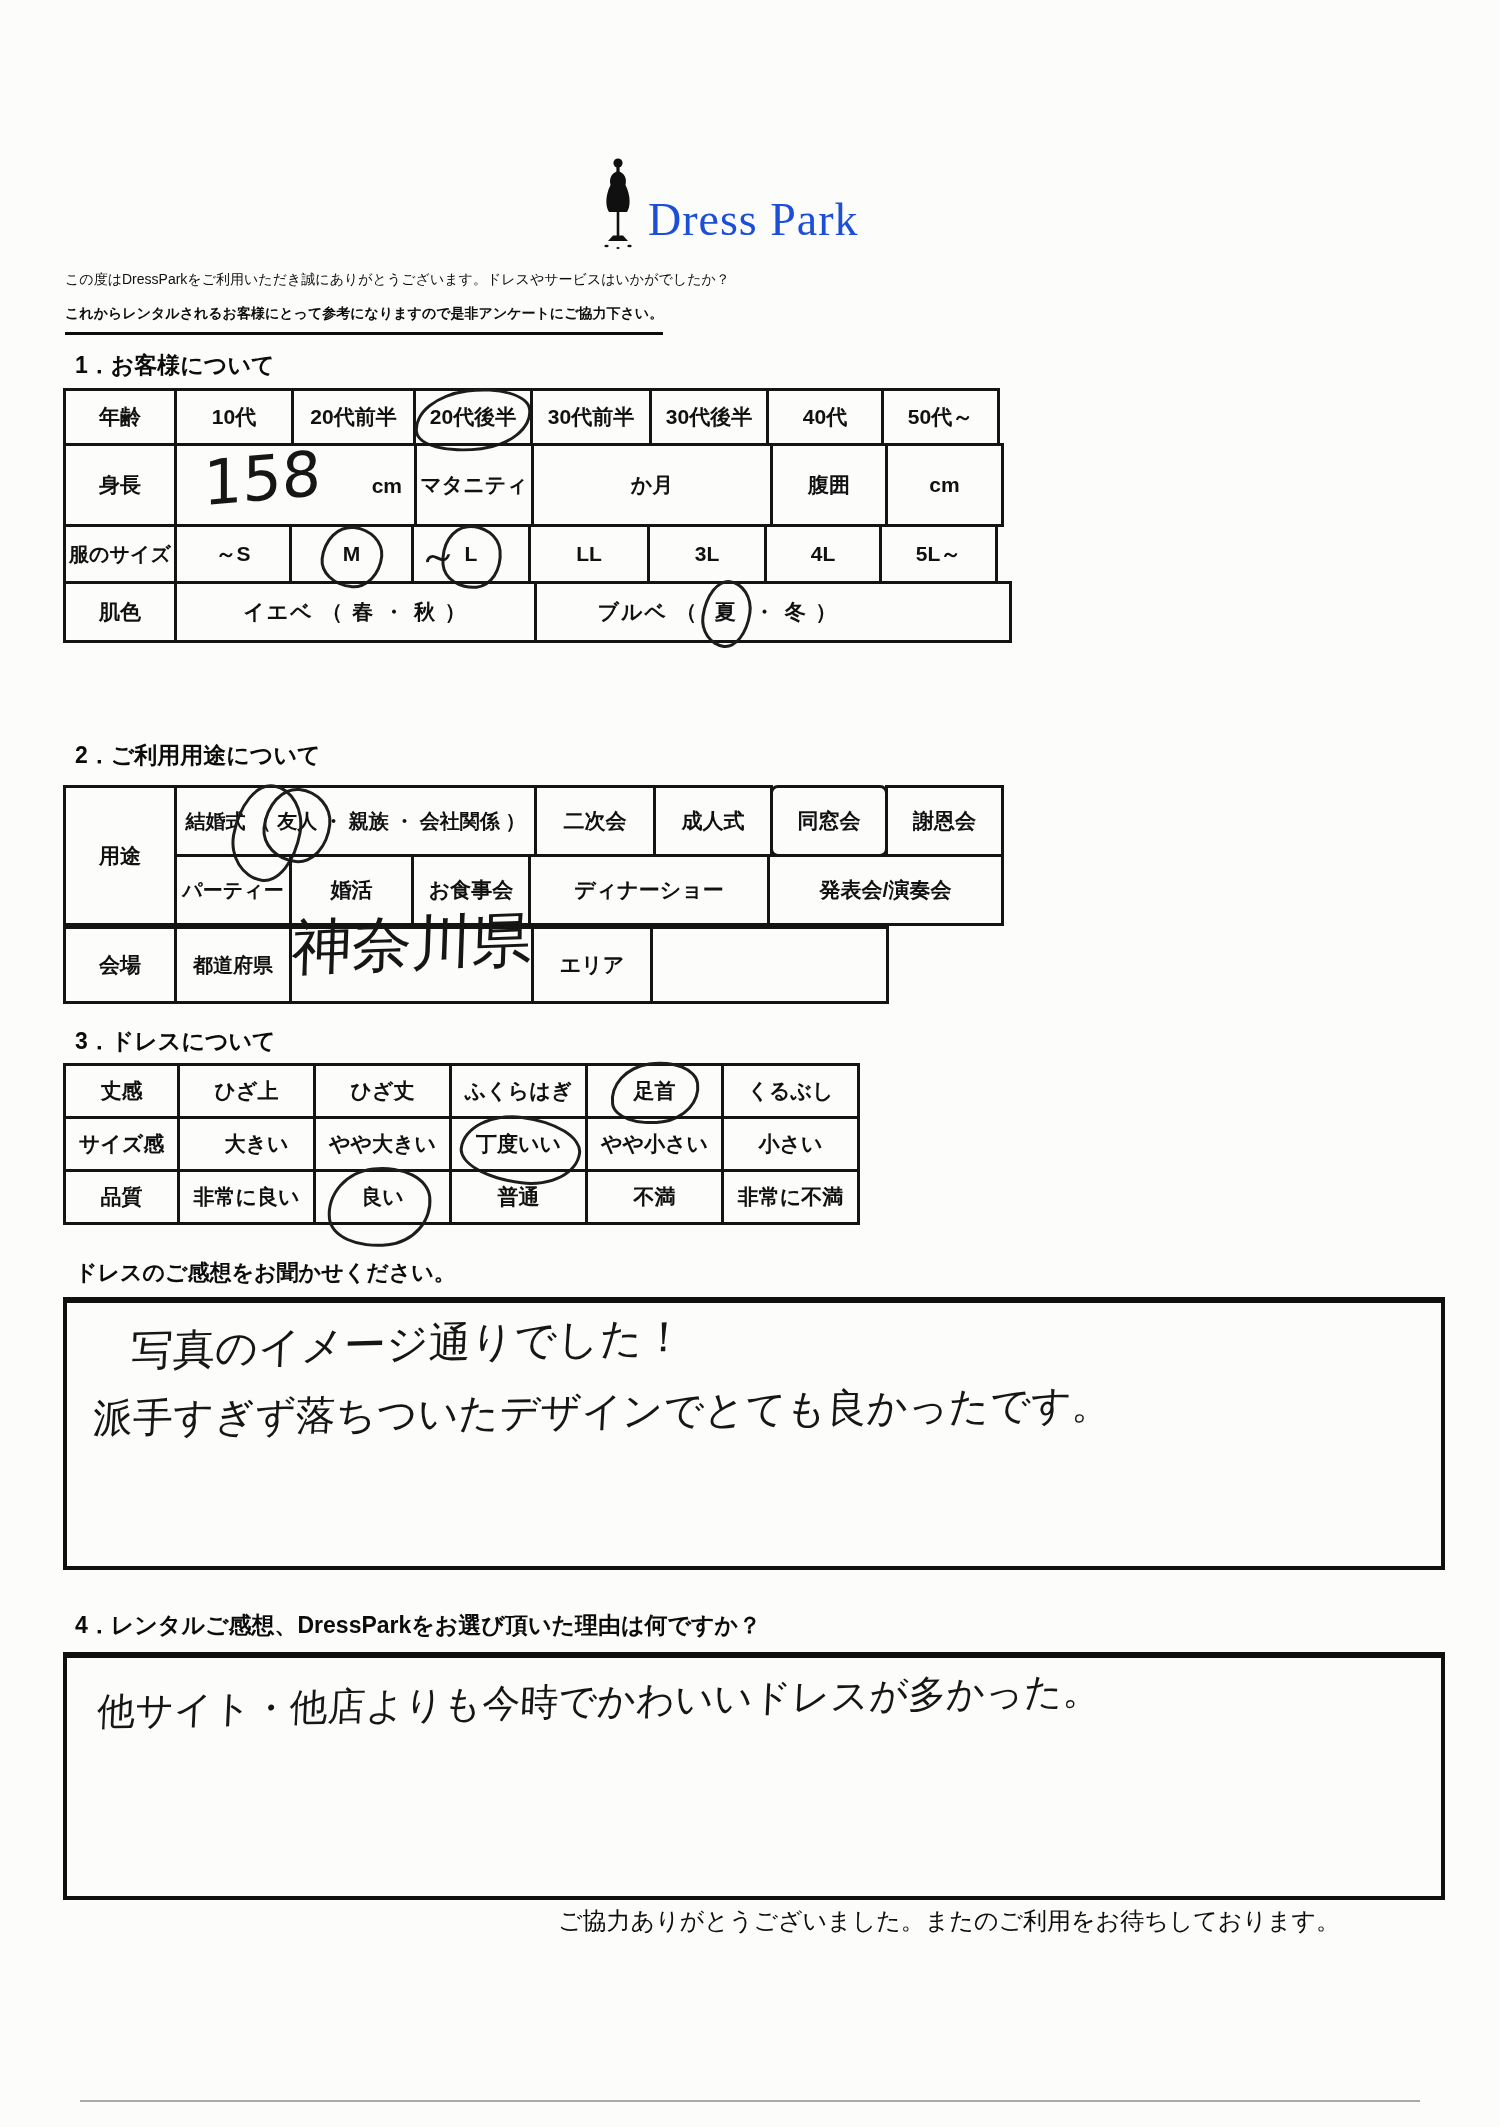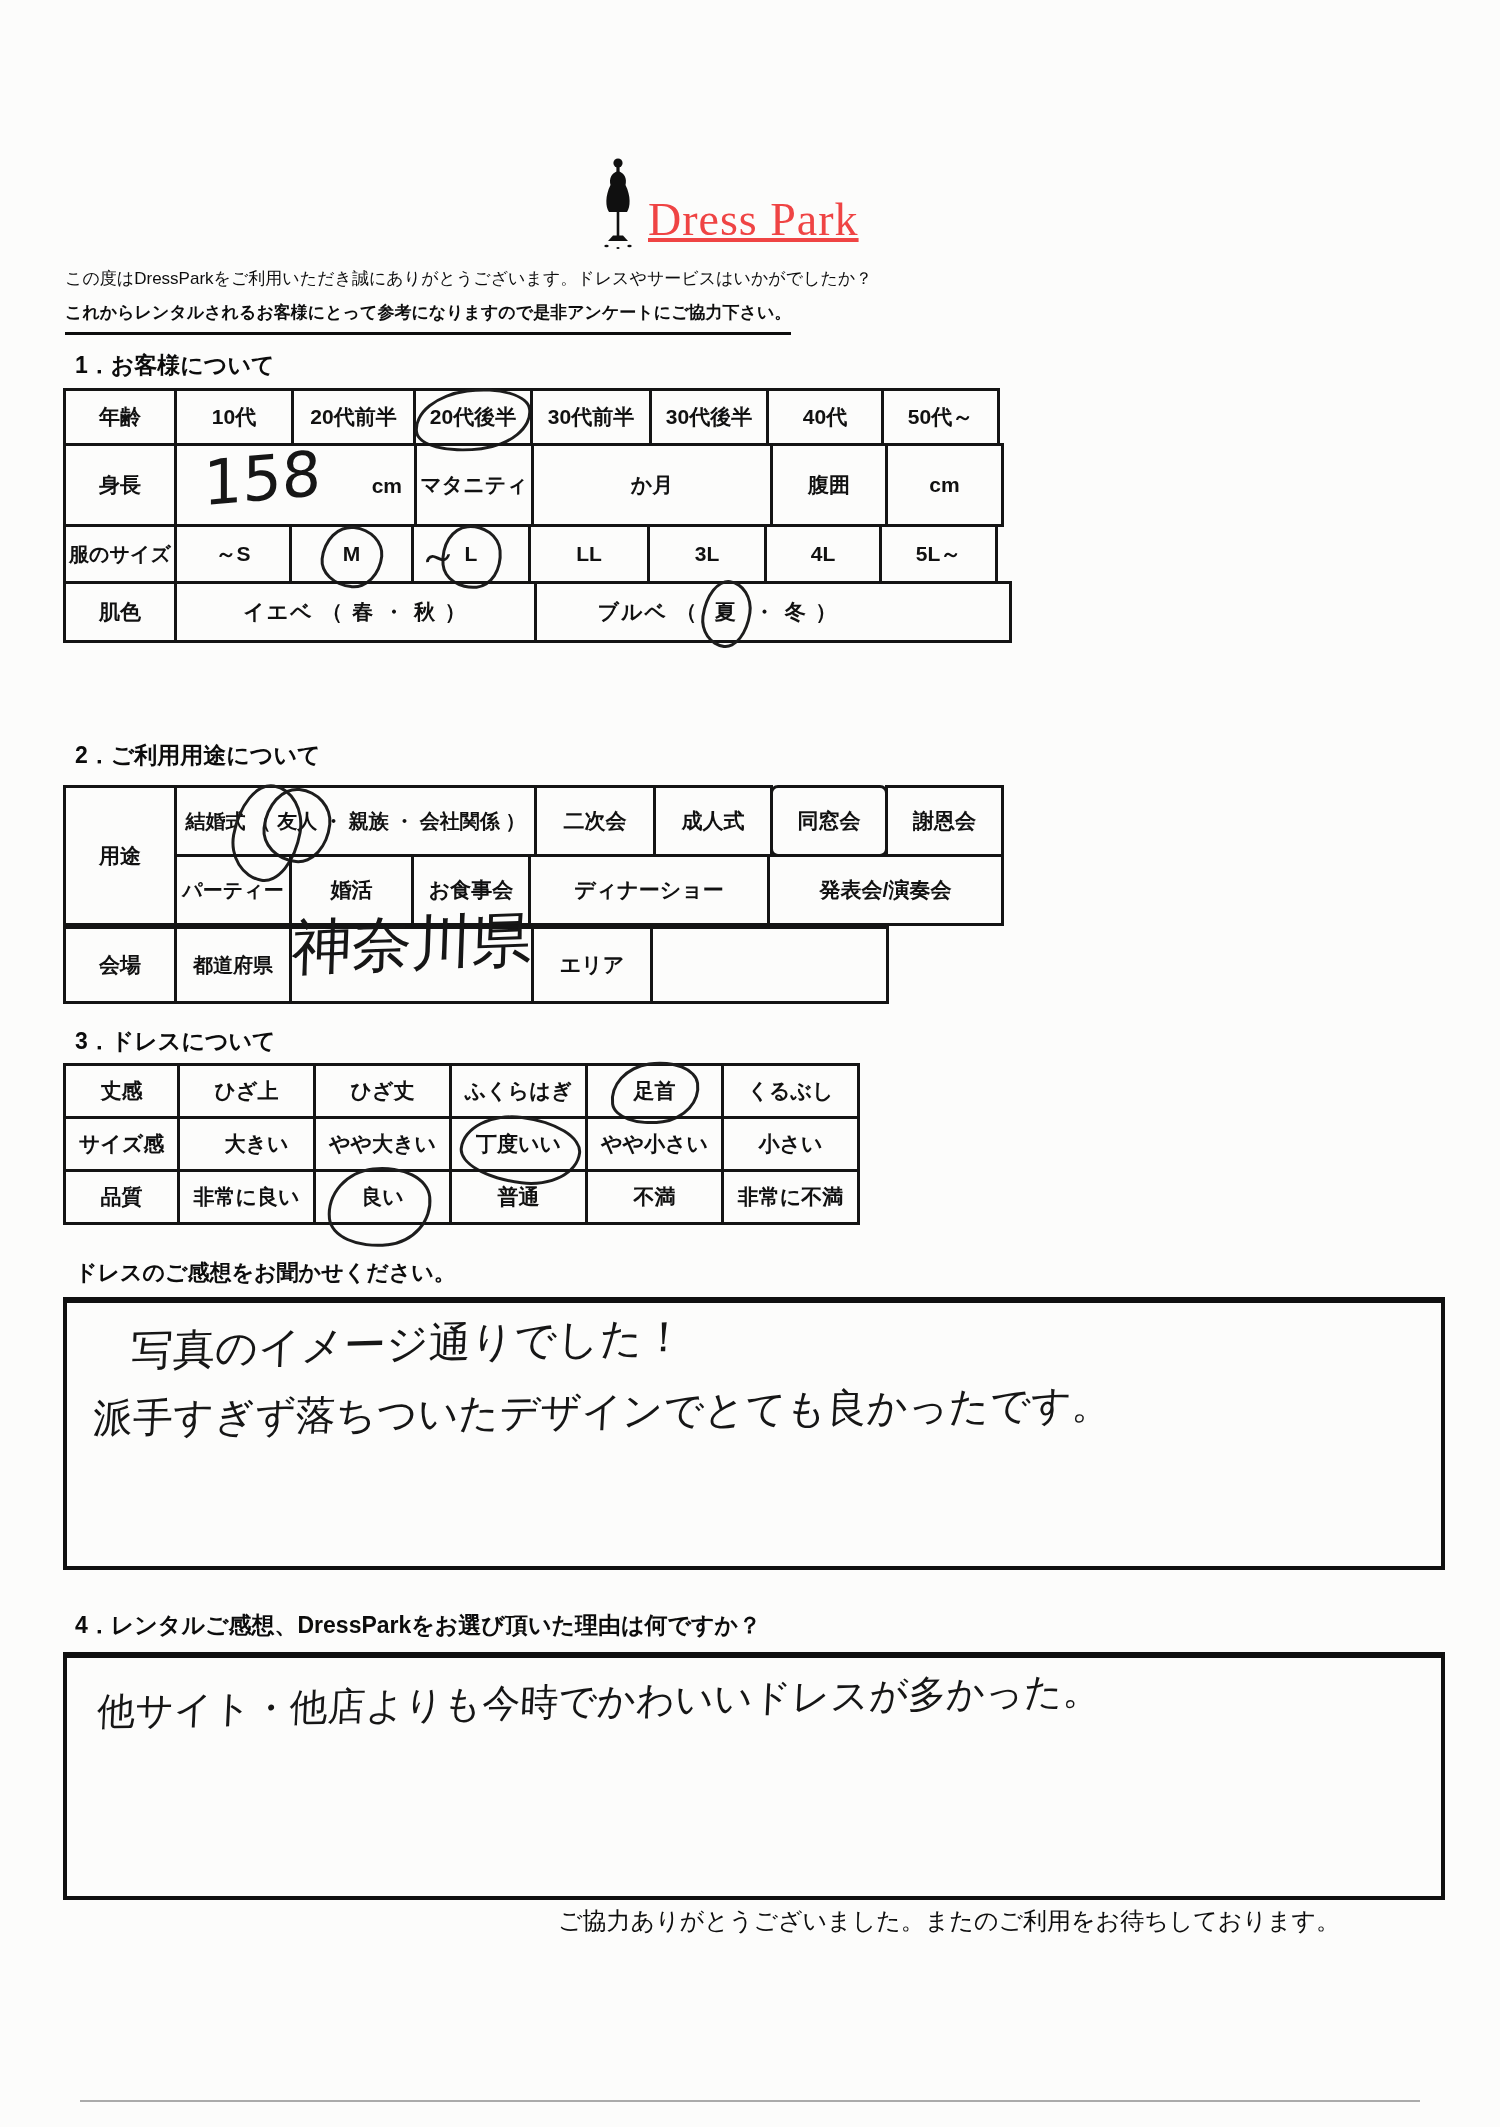--- a/index.html
+++ b/index.html
@@ -2,25 +2,25 @@
 <html><head>
 <meta charset="utf-8">
 <style>
   html,body{margin:0;padding:0;background:#e8e8e8;}
   .page{position:relative;width:1500px;height:2127px;background:#fcfcfb;
         font-family:"Liberation Sans","DejaVu Sans",sans-serif;color:#111;overflow:hidden;}
   .abs{position:absolute;}
 
   
   .logo{position:absolute;left:600px;top:158px;display:flex;align-items:center;gap:12px;}
-  .logo-text{font-family:"Liberation Serif","DejaVu Serif",serif;font-size:46px;color:#ef4444;
-             letter-spacing:1px;margin-top:26px;text-decoration:underline;}
-
-  
-  .intro{position:absolute;left:65px;top:262px;font-size:17px;line-height:34px;color:#0d0d0d;}
+  .logo-text{font-family:"Liberation Serif","DejaVu Serif",serif;font-size:46px;color:#1d4ed8;
+             letter-spacing:1px;margin-top:26px;}
+
+  
+  .intro{position:absolute;left:65px;top:262px;font-size:14px;line-height:34px;color:#0d0d0d;}
   .intro-strong{display:inline-block;font-weight:bold;border-bottom:3px solid #0d0d0d;padding-bottom:2px;}
 
   .h{position:absolute;font-weight:bold;font-size:23px;color:#0c0c0c;}
 
   
   .trow{display:flex;}
   .trow + .trow{margin-top:-3px;}
   .cell{border:3px solid #141414;box-sizing:border-box;display:flex;align-items:center;
         justify-content:center;font-weight:bold;font-size:21px;position:relative;background:transparent;}
   .cell + .cell{margin-left:-3px;}

